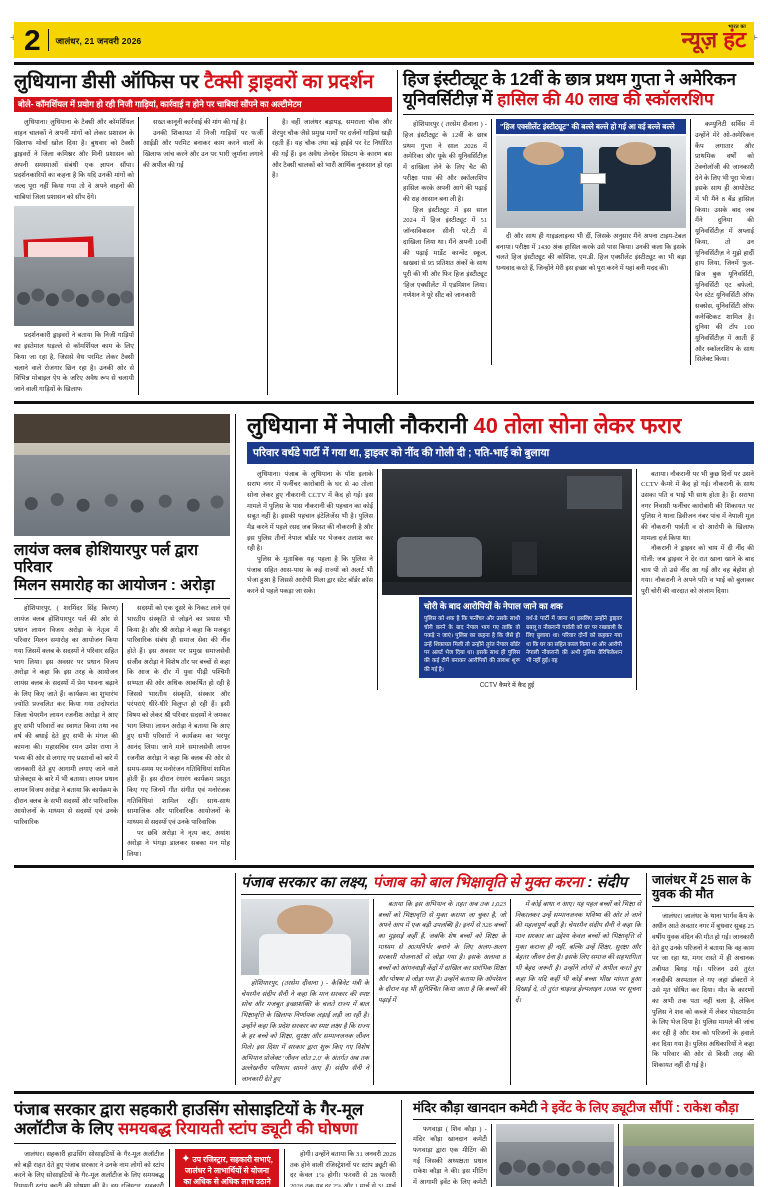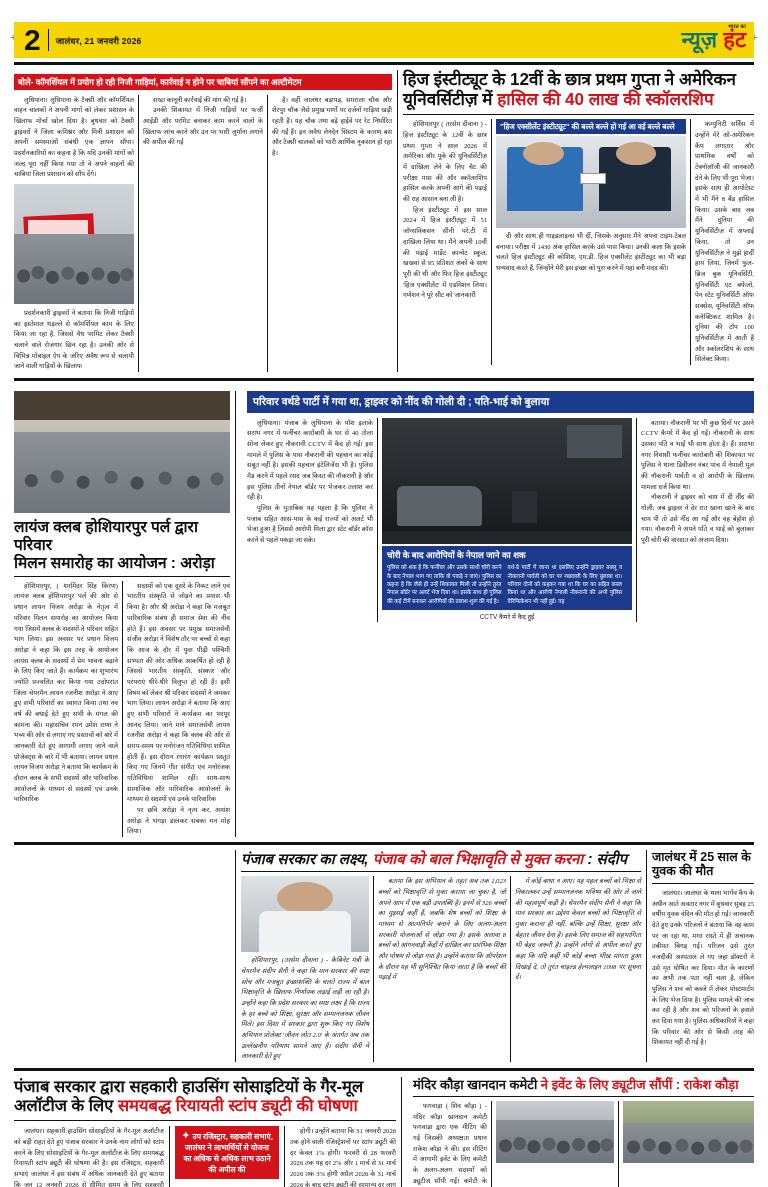--- a/index.html
+++ b/index.html
@@ -32,21 +32,21 @@
   }
   .mh-sep { width:1px; height:22px; background:#111; }
   .mh-date { font-size:8.5px; font-weight:700; padding-left:7px; letter-spacing:.2px; }
   .mh-section {
     position:absolute; left:0; right:0; text-align:center;
     font-size:19px; font-weight:700; color:#c8102e; letter-spacing:.5px;
   }
   .mh-logo { position:absolute; right:8px; top:2px; text-align:right; }
   .mh-logo .lg-sup { font-size:5px; font-weight:700; color:#111; letter-spacing:.3px; display:block; line-height:1; }
   .mh-logo .lg-main { font-size:22px; font-weight:700; line-height:1; }
-  .mh-logo .lg-main .a { color:#0f766e; }
+  .mh-logo .lg-main .a { color:#b91c1c; }
   .mh-logo .lg-main .b { color:#d3121a; }
 
   .rule-thick { height:3px; background:#111; margin:0 6px; }
 
   
   .hl { font-weight:700; color:#111; line-height:1.16; }
   .hl .red { color:#d3121a; }
   .kicker-red {
     background:#d3121a; color:#fff; font-weight:700;
     font-size:8.4px; padding:2.5px 4px; line-height:1.25;
@@ -136,20 +136,23 @@
         <span class="a">न्यूज़</span>
         <span class="b">हंट</span>
       </span>
     </div>
   </div>
   <div class="rule-thick"></div>
 
   <div class="top-wrap">
 
     <div class="top-left">
+      <div class="hl hl-a">
+        <span>लुधियाना डीसी ऑफिस पर </span><span class="red">टैक्सी ड्राइवरों का प्रदर्शन</span>
+      </div>
       <div class="kicker-red">बोले- कॉमर्शियल में प्रयोग हो रही निजी गाड़ियां, कार्रवाई न होने पर चाबियां सौंपने का अल्टीमेटम</div>
 
       <div style="display:flex;margin-top:5px;">
         <div style="width:120px;">
           <div class="body-text">
             <p>लुधियाना। लुधियाना के टैक्सी और कॉमर्शियल वाहन चालकों ने अपनी मांगों को लेकर प्रशासन के खिलाफ मोर्चा खोल दिया है। बुधवार को टैक्सी ड्राइवरों ने जिला कमिश्नर और मिनी प्रशासन को अपनी समस्याओं संबंधी एक ज्ञापन सौंपा। प्रदर्शनकारियों का कहना है कि यदि उनकी मांगों को जल्द पूरा नहीं किया गया तो वे अपने वाहनों की चाबियां जिला प्रशासन को सौंप देंगे।</p>
           </div>
 
           <div class="photo" style="height:120px;margin:4px 0;">
             <div class="sky"></div>
@@ -255,20 +258,23 @@
             <p>सदस्यों को एक दूसरे के निकट लाने एवं भारतीय संस्कृति से जोड़ने का प्रयास भी किया है। और श्री अरोड़ा ने कहा कि मजबूत पारिवारिक संबंध ही समाज सेवा की नींव होते हैं। इस अवसर पर प्रमुख समाजसेवी संजीव अरोड़ा ने विशेष तौर पर बच्चों से कहा कि आज के दौर में युवा पीढ़ी पश्चिमी सभ्यता की ओर अधिक आकर्षित हो रही है जिससे भारतीय संस्कृति, संस्कार और परंपराएं धीरे-धीरे विलुप्त हो रही हैं। इसी विषय को लेकर श्री परिवार सदस्यों ने जमकर भाग लिया। लायन अरोड़ा ने बताया कि आए हुए सभी परिवारों ने कार्यक्रम का भरपूर आनंद लिया। जाने माने समाजसेवी लायन रजनीश अरोड़ा ने कहा कि क्लब की ओर से समय-समय पर मनोरंजन गतिविधियां शामिल होती हैं। इस दौरान रंगारंग कार्यक्रम प्रस्तुत किए गए जिनमें गीत संगीत एवं मनोरंजक गतिविधियां शामिल रहीं। साथ-साथ सामाजिक और पारिवारिक आयोजनों के माध्यम से सदस्यों एवं उनके पारिवारिक</p>
             <p>पर छवि अरोड़ा ने नृत्य कर, अयांश अरोड़ा ने भंगड़ा डालकर सबका मन मोह लिया।</p>
           </div>
         </div>
       </div>
     </div>
 
     <div class="vrule" style="margin:4px 5px 0 5px;"></div>
 
     <div class="mid-right">
+      <div class="hl hl-d" style="margin-top:3px;">
+        <span>लुधियाना में नेपाली नौकरानी </span><span class="red">40 तोला सोना लेकर फरार</span>
+      </div>
       <div class="kicker-blue">परिवार वर्थडे पार्टी में गया था, ड्राइवर को नींद की गोली दी ; पति-भाई को बुलाया</div>
 
       <div style="display:flex;margin-top:5px;">
 
         <div style="width:126px;">
           <div class="body-text">
             <p>लुधियाना। पंजाब के लुधियाना के पॉश इलाके सराभ नगर में फर्नीचर कारोबारी के घर से 40 तोला सोना लेकर हुए नौकरानी CCTV में कैद हो गई। इस मामले में पुलिस के पास नौकरानी की पहचान का कोई सबूत नहीं है। इसकी पहचान इंटेलिजेंस भी है। पुलिस मैड करने में पहले रसद जब किस्त की नौकरानी है और इस पुलिस तीनों नेपाल बाॅर्डर पर भेजकर तलाश कर रही है।</p>
             <p>पुलिस के मुताबिक यह पहला है कि पुलिस ने पंजाब सहित आस-पास के कई राज्यों को अलर्ट भी भेजा हुआ है जिससे आरोपी मिला द्वार स्टेट बाॅर्डर क्रॉस करने से पहले पकड़ा जा सके।</p>
           </div>
         </div>
@@ -276,21 +282,21 @@
 
         <div style="width:250px;">
           <div class="photo dark-night" style="height:126px;">
             <div style="position:absolute;inset:0;background:linear-gradient(180deg,#35393d,#14171a);"></div>
             <div style="position:absolute;left:6%;bottom:14%;width:34%;height:32%;background:#5d6369;border-radius:6px 10px 3px 3px;"></div>
             <div style="position:absolute;left:52%;bottom:16%;width:10%;height:26%;background:#2a2e32;"></div>
             <div style="position:absolute;left:0;right:0;bottom:0;height:10%;background:#23272b;"></div>
             <div style="position:absolute;right:4%;top:6%;width:22%;height:26%;background:#4a5056;"></div>
           </div>
 
-          <div style="background:#1b3a8c;color:#fff;padding:4px 10px 5px 5px;margin-top:2px;">
+          <div style="background:#1b3a8c;color:#fff;padding:4px 10px 5px 5px;margin-top:2px;margin-left:37px;">
             <div style="font-size:8.6px;font-weight:700;line-height:1.25;">चोरी के बाद आरोपियों के नेपाल जाने का शक</div>
             <div style="display:flex;gap:6px;margin-top:3px;">
               <div class="micro" style="flex:1;text-align:justify;">पुलिस को शक है कि फर्नीचर और उसके साथी चोरी करने के बाद नेपाल भाग गए ताकि वो पकड़े न जाएं। पुलिस का कहना है कि जैसे ही उन्हें शिकायत मिली तो उन्होंने तुरंत नेपाल बाॅर्डर पर अलर्ट भेज दिया था। इसके साथ ही पुलिस की कई टीमें बनाकर आरोपियों की तलाश शुरू की गई है।</div>
               <div class="micro" style="flex:1;text-align:justify;">वर्थ-डे पार्टी में जाना था इसलिए उन्होंने ड्राइवर बबलू व नौकरानी पार्वती को घर पर रखवाली के लिए बुलाया था। परिवार दोनों को कहकर गया था कि घर का सहित कब्ज किया था और आरोपी नेपाली नौकरानी की अभी पुलिस वेरिफिकेशन भी नहीं हुई। वह</div>
             </div>
           </div>
           <div class="ph-cap" style="text-align:center;font-size:6.4px;padding-top:2px;">CCTV कैमरे में कैद हुई</div>
         </div>
 
         <div class="vrule" style="margin:0 4px;"></div>

